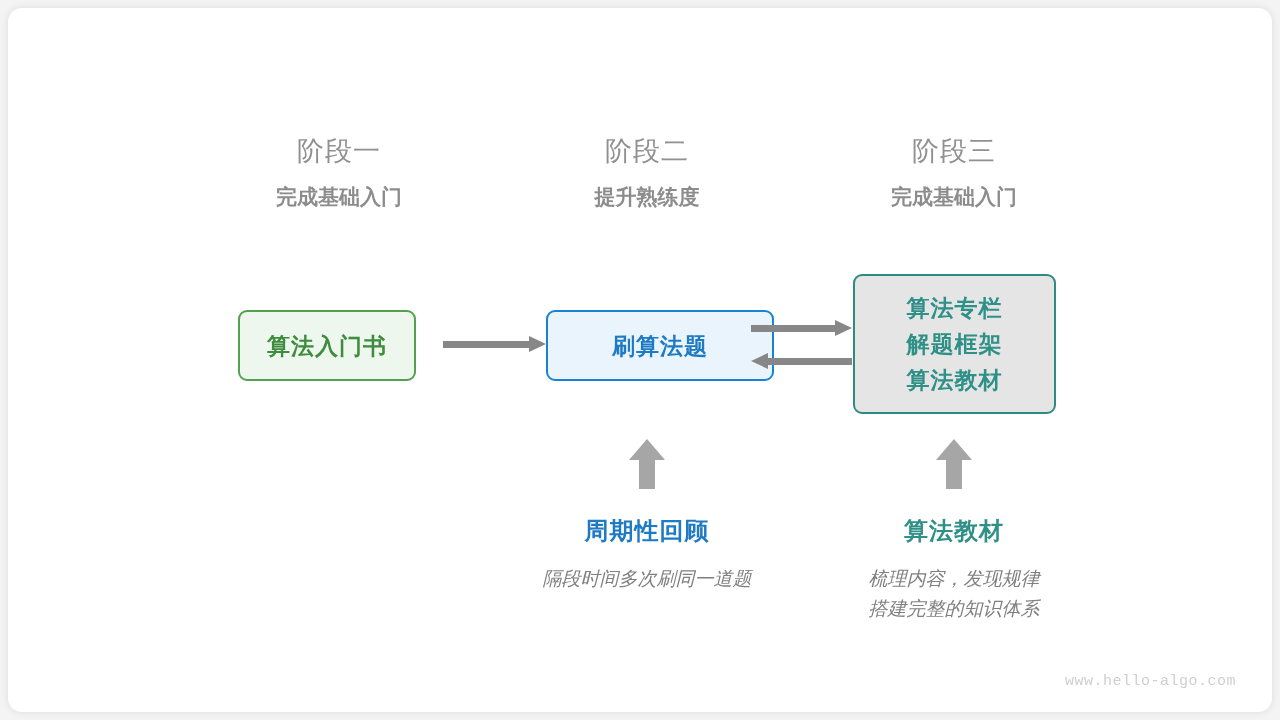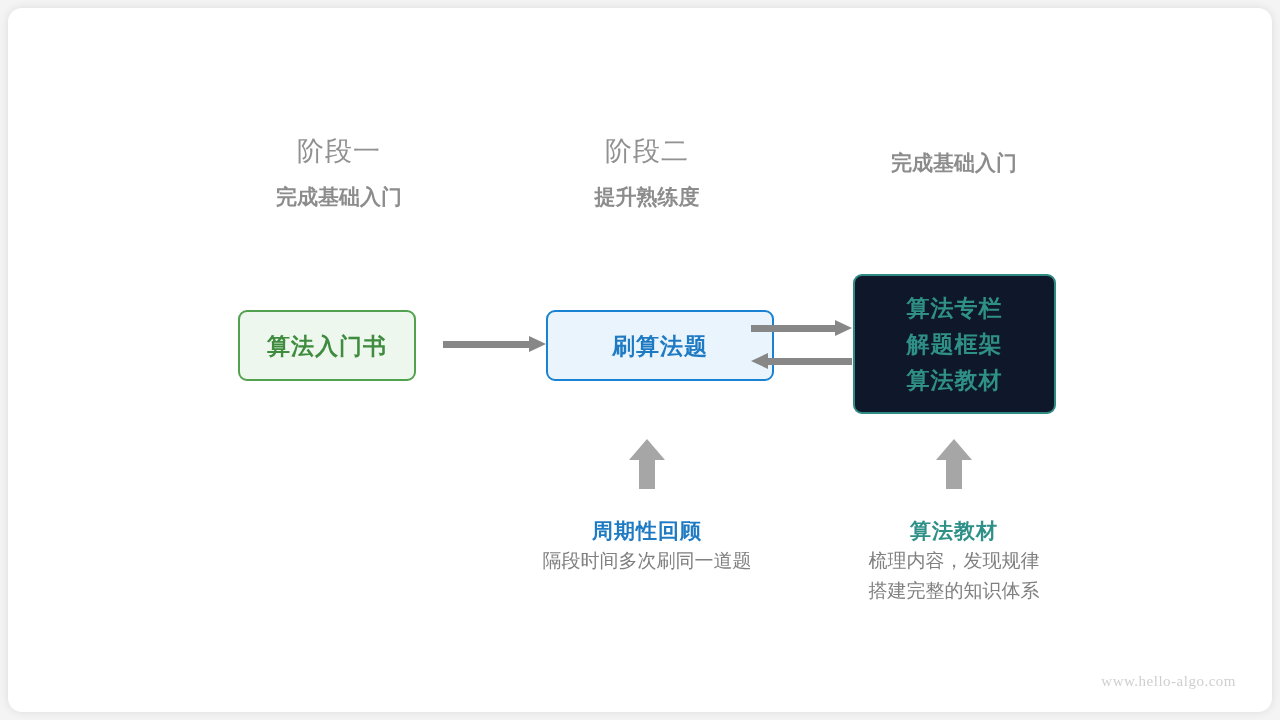--- a/index.html
+++ b/index.html
@@ -80,21 +80,21 @@
     color: #3f8c3f;
   }
   #node-practice {
     left: 538px; top: 302px; width: 228px; height: 71px;
     background: #e9f4fc;
     border-color: #1982d2;
     color: #1f7ac4;
   }
   #node-resources {
     left: 845px; top: 266px; width: 203px; height: 140px;
-    background: #0f172a;
+    background: #e5e5e5;
     border-color: #2e8b84;
     color: #2e9087;
   }
   #node-resources .line { display: block; }
 
   
   .h-arrow {
     position: absolute;
     height: 7px;
   }
@@ -152,43 +152,45 @@
   #up-arrow-review { left: 621px; top: 431px; }
   #up-arrow-summary { left: 928px; top: 431px; }
 
   
   .annotation {
     position: absolute;
     width: 300px;
     text-align: center;
   }
   .annotation-title {
-    font-size: 21px;
+    font-size: 24px;
     font-weight: bold;
     line-height: 30px;
     letter-spacing: 1px;
     white-space: nowrap;
   }
   .annotation-title.blue { color: #1f7ac4; }
   .annotation-title.teal { color: #2e9087; }
   .annotation-desc {
+    margin-top: 18px;
     font-size: 19px;
     color: #808080;
     line-height: 30px;
     white-space: nowrap;
+    font-style: italic;
   }
   #annotation-review { left: 489px; top: 508px; }
   #annotation-summary { left: 796px; top: 508px; }
 
   
   #watermark {
     position: absolute;
     right: 36px;
     bottom: 22px;
-    font-family: Liberation Serif, serif;
+    font-family: Liberation Mono, monospace;
     font-size: 15px;
     color: #cfcfcf;
     letter-spacing: 0.5px;
     text-align: right;
   }
 </style>
 </head>
 <body>
 
 <div id="page">
@@ -198,20 +200,21 @@
       <div class="stage-title">阶段二</div>
       <div class="stage-sub">提升熟练度</div>
     </div>
 
     <div class="stage-head" style="left:211px; top:126px;">
       <div class="stage-title">阶段一</div>
       <div class="stage-sub">完成基础入门</div>
     </div>
 
     <div class="stage-head" style="left:826px; top:126px;">
+      <div class="stage-title">阶段三</div>
       <div class="stage-sub">完成基础入门</div>
     </div>
 
     <div class="node" id="node-book">
       <span class="line">算法入门书</span>
     </div>
 
     <div class="node" id="node-practice">
       <span class="line">刷算法题</span>
     </div>

